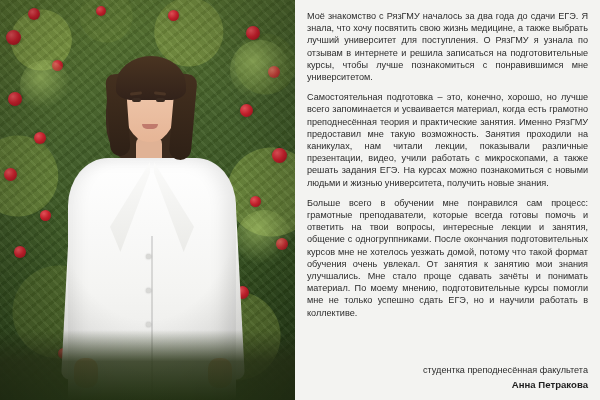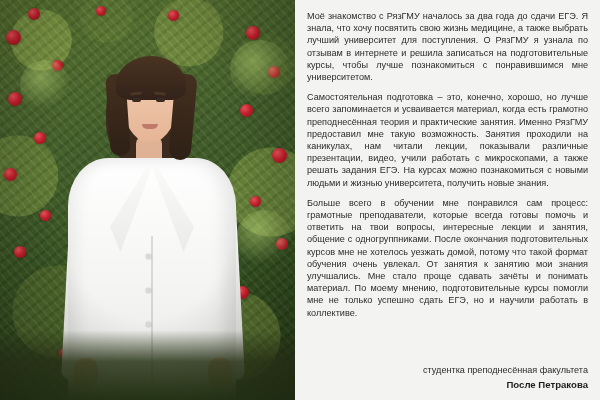--- a/index.html
+++ b/index.html
@@ -256,17 +256,17 @@
     <div class="ground"></div>
     <div class="photo-vignette"></div>
   </div>
 
   <div class="textpanel">
     <p class="para">Моё знакомство с РязГМУ началось за два года до сдачи ЕГЭ. Я знала, что хочу посвятить свою жизнь медицине, а также выбрать лучший университет для поступления. О РязГМУ я узнала по отзывам в интернете и решила записаться на подготовительные курсы, чтобы лучше познакомиться с понравившимся мне университетом.</p>
     <p class="para">Самостоятельная подготовка – это, конечно, хорошо, но лучше всего запоминается и усваивается материал, когда есть грамотно преподнесённая теория и практические занятия. Именно РязГМУ предоставил мне такую возможность. Занятия проходили на каникулах, нам читали лекции, показывали различные презентации, видео, учили работать с микроскопами, а также решать задания ЕГЭ. На курсах можно познакомиться с новыми людьми и жизнью университета, получить новые знания.</p>
     <p class="para">Больше всего в обучении мне понравился сам процесс: грамотные преподаватели, которые всегда готовы помочь и ответить на твои вопросы, интересные лекции и занятия, общение с одногруппниками. После окончания подготовительных курсов мне не хотелось уезжать домой, потому что такой формат обучения очень увлекал. От занятия к занятию мои знания улучшались. Мне стало проще сдавать зачёты и понимать материал. По моему мнению, подготовительные курсы помогли мне не только успешно сдать ЕГЭ, но и научили работать в коллективе.</p>
     <div class="signature">
       <div class="sig-role">студентка преподнесённая факультета</div>
-      <div class="sig-name">После Петракова</div>
+      <div class="sig-name">Анна Петракова</div>
     </div>
   </div>
 
 </div>
 
 </body></html>

